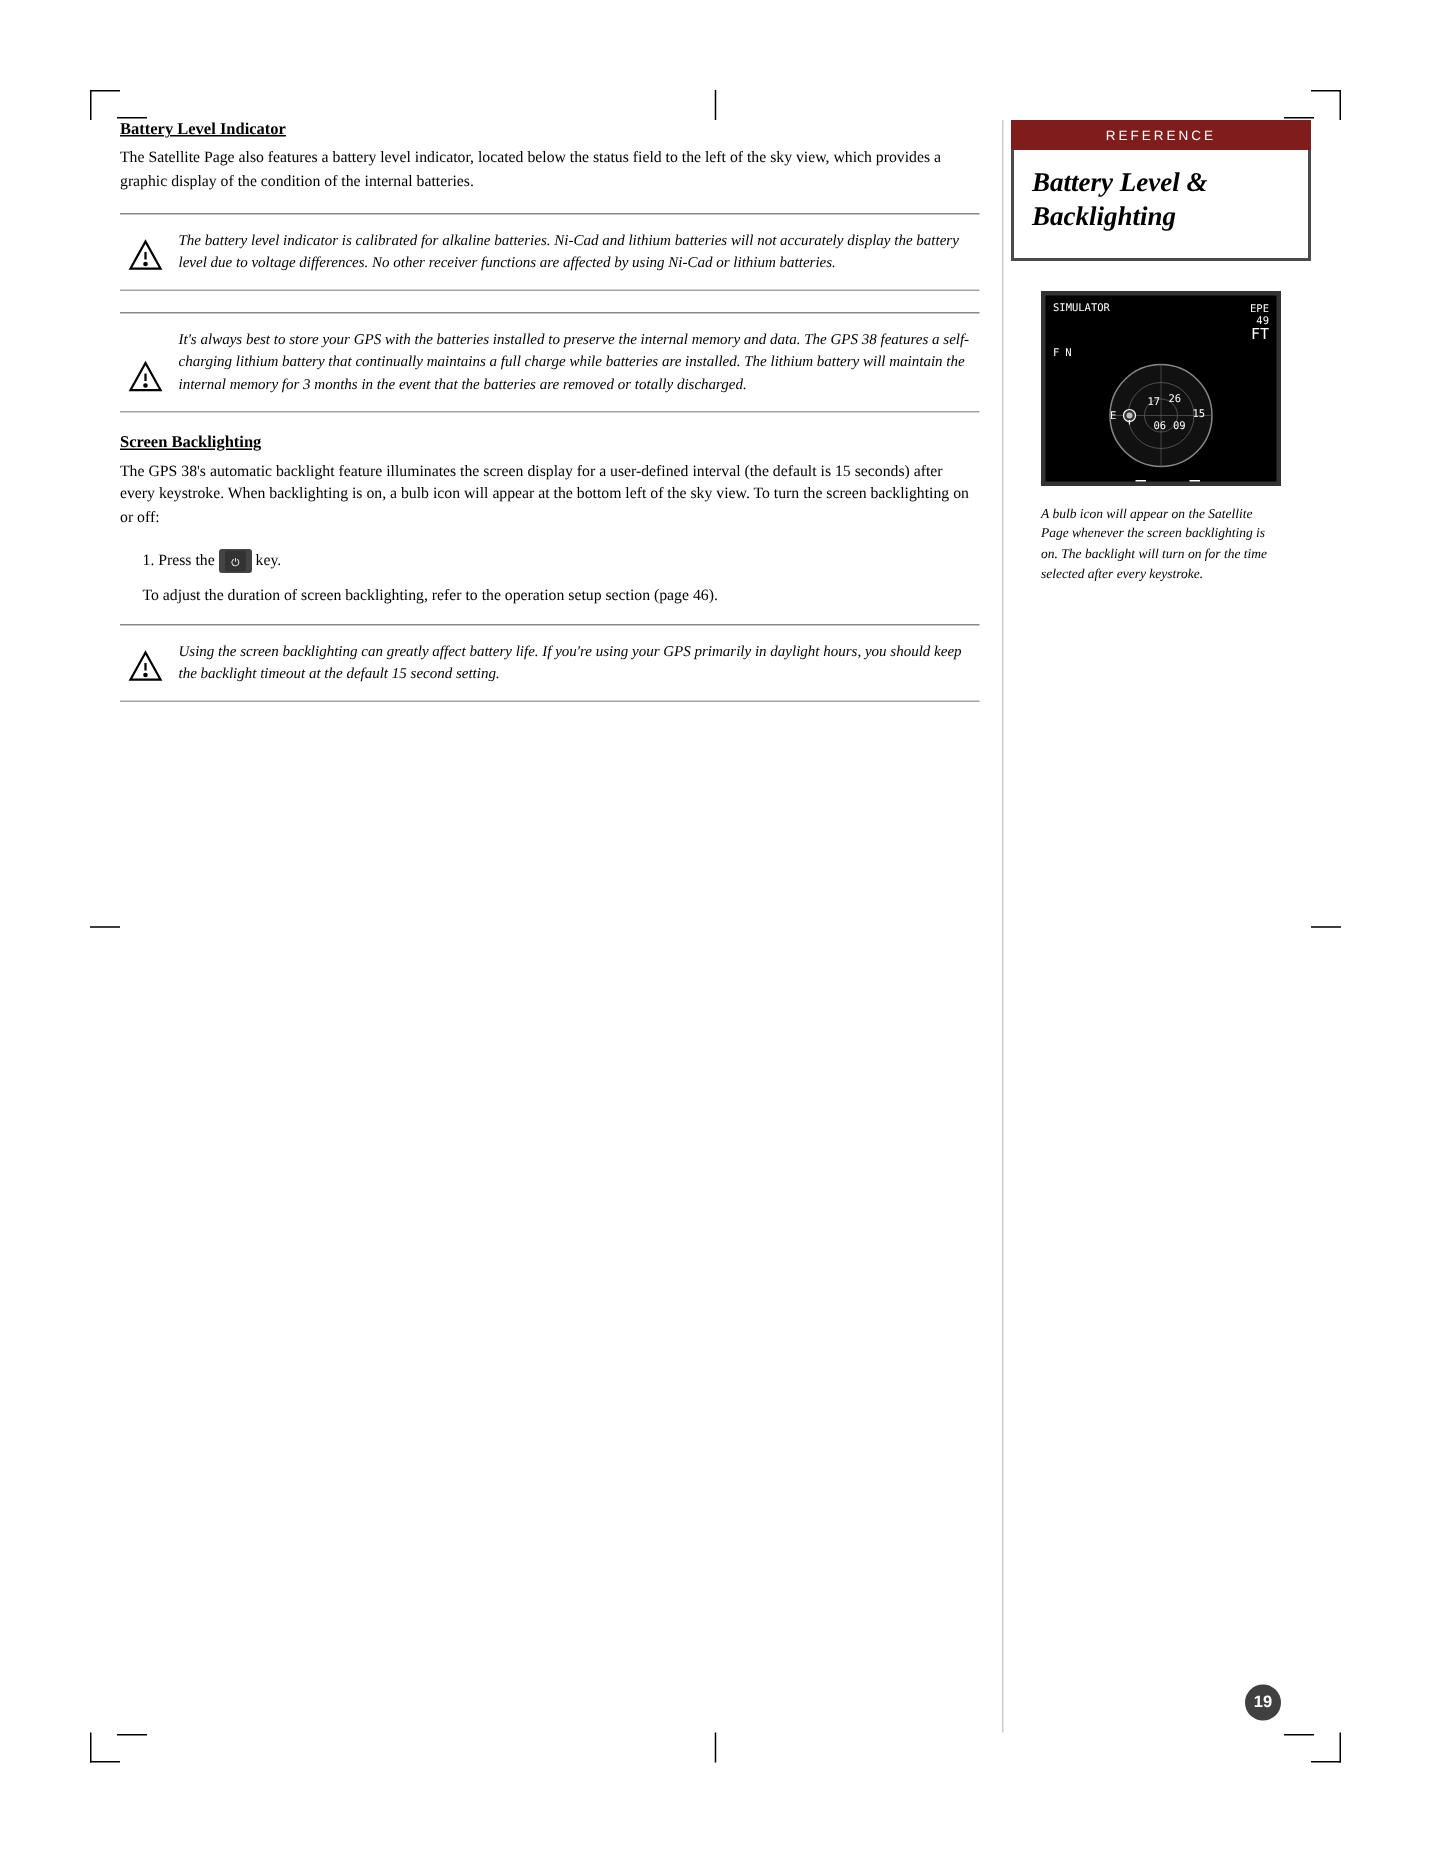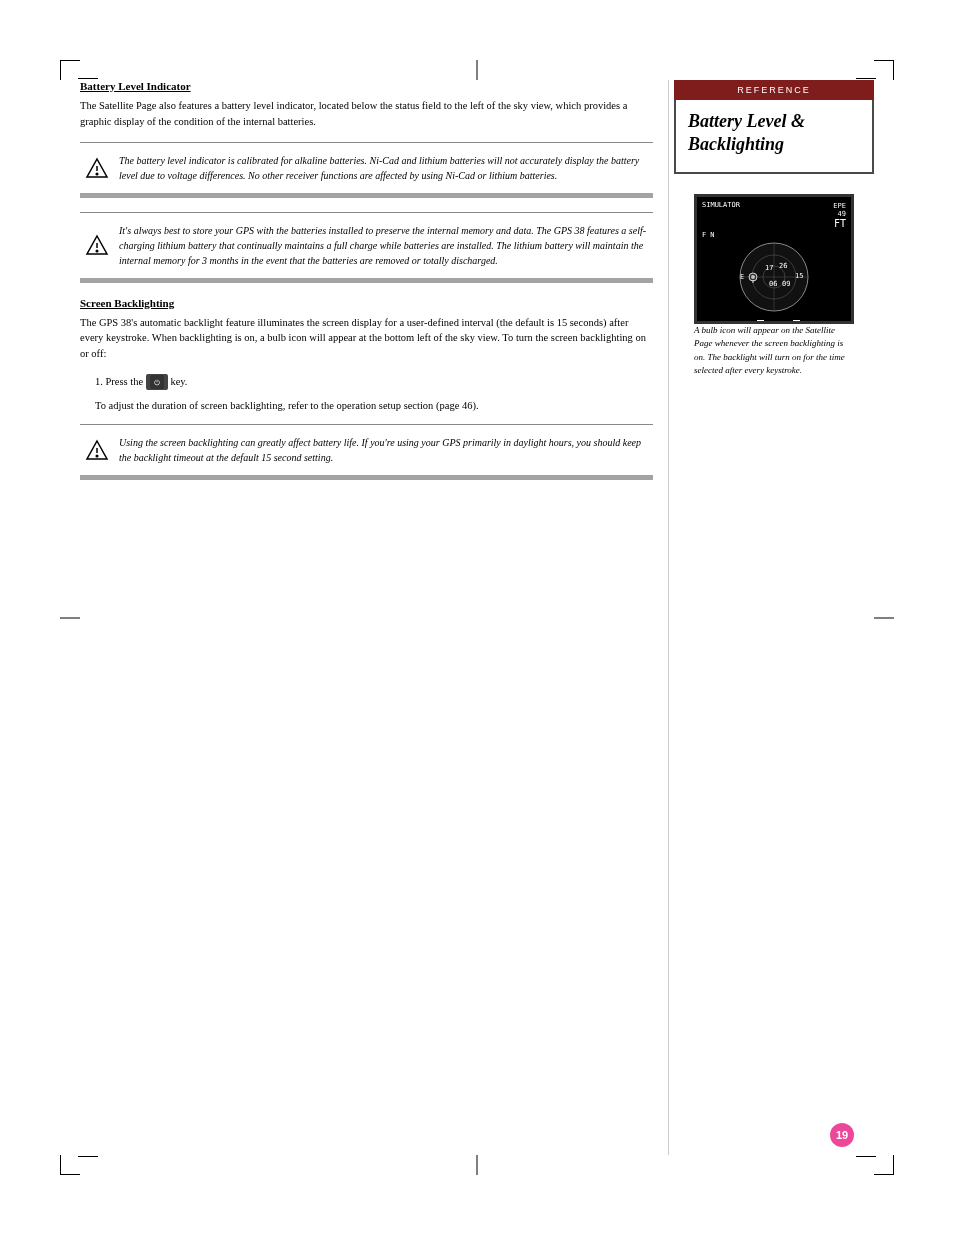--- a/index.html
+++ b/index.html
@@ -109,24 +109,24 @@
     .body-text {
       font-size: 10.5px;
       line-height: 1.5;
       color: #000;
       margin-bottom: 12px;
     }
 
     
     .warning-box {
       display: flex;
-      align-items: center;
+      align-items: flex-end;
       gap: 10px;
       border-top: 1px solid #888;
-      border-bottom: 5px solid #a3a3a3;
+      border-bottom: 1px solid #a3a3a3;
       padding: 10px 5px;
       margin-bottom: 14px;
     }
 
     .warning-icon {
       width: 24px;
       height: 24px;
       flex-shrink: 0;
       margin-top: 2px;
     }
@@ -144,21 +144,21 @@
     }
 
     .gps-screen {
       width: 160px;
       height: 130px;
       background: #000;
       border: 3px solid #333;
       position: relative;
       font-family: monospace;
       overflow: hidden;
-      margin: 0 auto;
+      margin: 12px auto;
     }
 
     .gps-screen-inner {
       padding: 4px 5px;
       color: #fff;
       font-size: 8px;
     }
 
     .gps-header-row {
       display: flex;
@@ -202,21 +202,21 @@
       vertical-align: middle;
     }
 
     
     .page-number {
       position: absolute;
       bottom: 88px;
       right: 100px;
       width: 24px;
       height: 24px;
-      background: #ec4899;
+      background: #404040;
       border-radius: 50%;
       display: flex;
       align-items: center;
       justify-content: center;
       color: #fff;
       font-size: 11px;
       font-weight: bold;
       font-family: Arial, sans-serif;
     }
 

